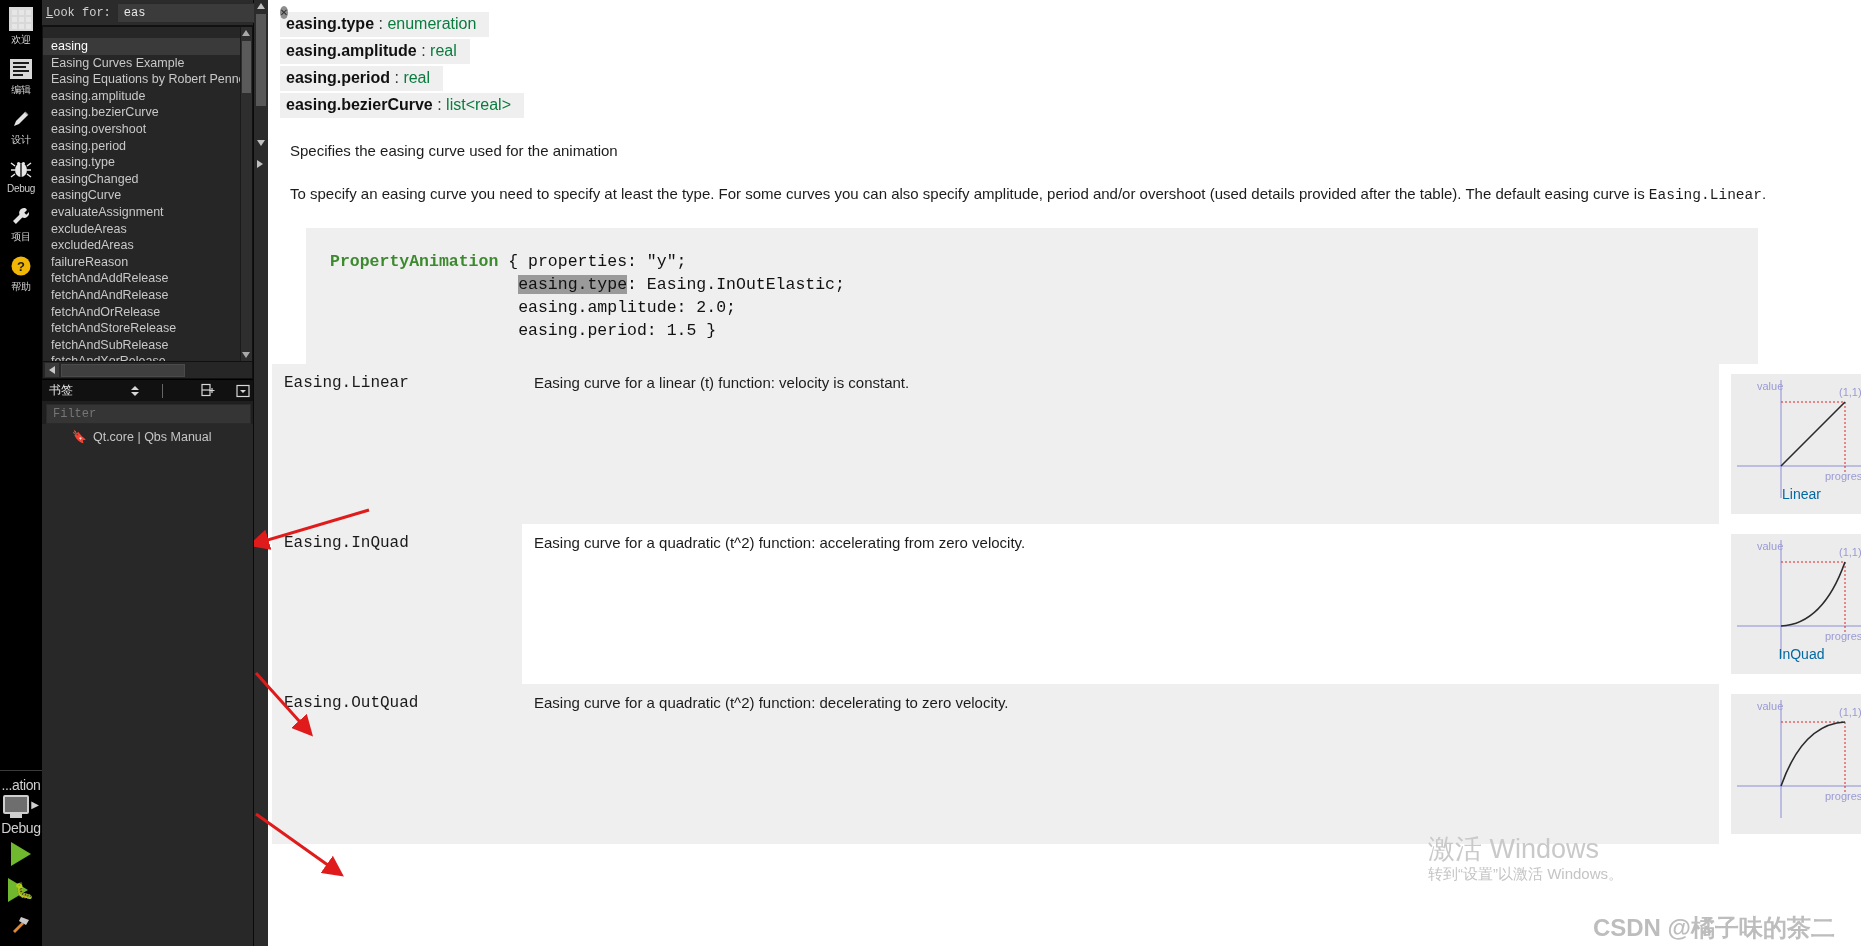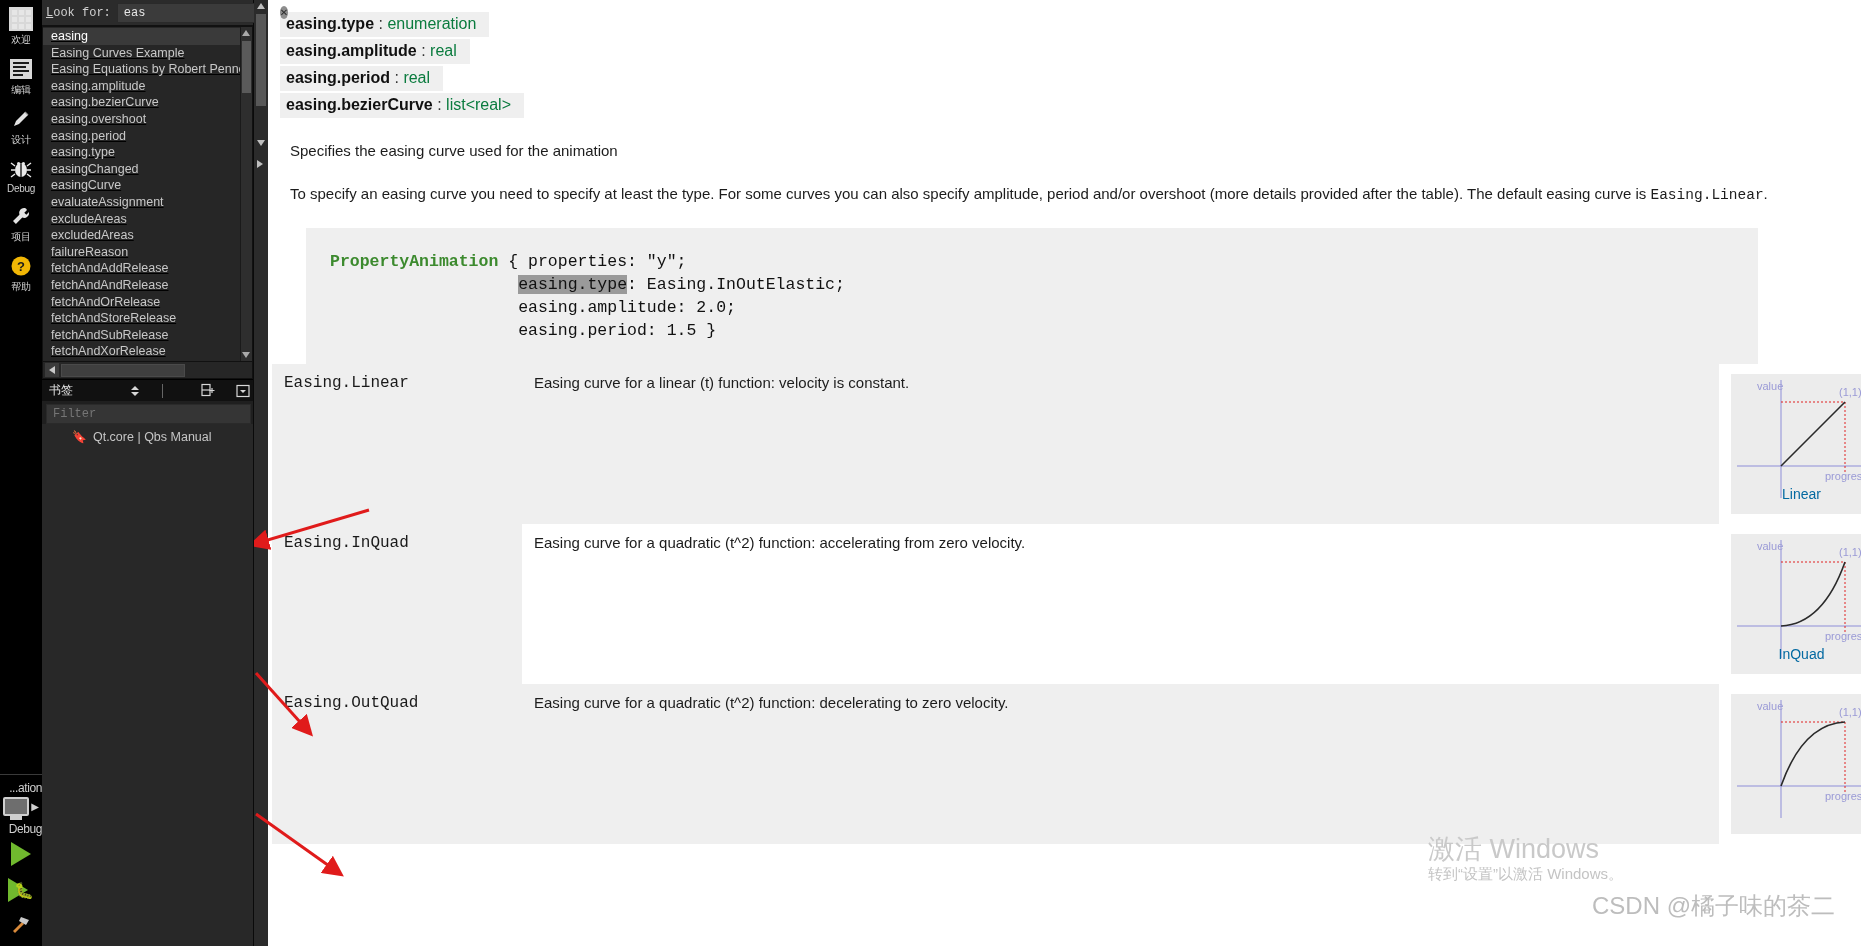--- a/index.html
+++ b/index.html
@@ -46,21 +46,21 @@
   .run-cfg {
     display:flex; align-items:center; justify-content:center; gap: 2px;
     color: #cfcfcf; font-size: 10px; padding: 2px 0;
   }
   .monitor {
     width: 26px; height: 19px; background: #6e6e6e; border: 2px solid #cfcfcf;
     position: relative; border-radius: 2px;
   }
   .monitor::after{ content:""; position:absolute; left:50%; bottom:-6px;
     transform:translateX(-50%); width:12px; height:4px; background:#cfcfcf; }
-  .tiny-label { font-size: 12px; color: #cfcfcf; text-align:right; letter-spacing:-.4px;
+  .tiny-label { font-size: 14px; color: #cfcfcf; text-align:center; letter-spacing:-.4px;
     white-space:nowrap; overflow:hidden; }
   .play-tri {
     width: 0; height: 0; border-left: 20px solid #70b92e;
     border-top: 12px solid transparent; border-bottom: 12px solid transparent;
   }
   .rail-btn { display:flex; align-items:center; justify-content:center;
     padding: 6px 0; position: relative; }
   .bug-glyph { font-size: 16px; color:#6fa8dc; }
 
   
@@ -83,21 +83,21 @@
     padding: 0 22px 0 6px; outline: none;
   }
   .clear-badge {
     width: 13px; height: 13px; border-radius: 50%; background: #8e8e8e;
     color: #2b2b2b; font-size: 10px; line-height: 13px; text-align: center;
     margin-left: -19px; position: relative; z-index: 3; cursor: pointer;
   }
 
   .results-wrap { position: relative; height: 336px; background: #262626;
     border: 1px solid #111; display: flex; }
-  .results-list { flex: 1 1 auto; overflow: hidden; padding-top: 1px; text-decoration: underline; }
+  .results-list { flex: 1 1 auto; overflow: hidden; padding-top: 11px; }
   .res-item {
     font-size: 12.5px; color: #c8c8c8; padding: 1px 0 1px 8px;
     line-height: 14.6px; white-space: nowrap; cursor: default;
   }
   .res-item.sel { background: #3a3a3a; color: #ffffff; }
   .v-scroll {
     width: 13px; background: #2e2e2e; border-left: 1px solid #1a1a1a;
     display:flex; flex-direction:column; align-items:center;
   }
   .sc-arrow { width: 0; height: 0; margin: 3px 0; }
@@ -211,22 +211,22 @@
     font-size: 14px; color: #0369a1; white-space: nowrap; }
 
   
   .arrow-svg { position: absolute; left: 0; top: 0; pointer-events: none; z-index: 20; }
 
   
   .wm-windows { position: absolute; right: 238px; bottom: 62px; text-align: left;
     color: #c9c9c9; z-index: 18; pointer-events:none; }
   .wm-windows .l1 { font-size: 27px; line-height: 30px; }
   .wm-windows .l2 { font-size: 15px; line-height: 20px; color: #c4c4c4; }
-  .wm-csdn { position: absolute; right: 26px; bottom: 24px; font-size: 24px;
-    color: #bdbdbd; z-index: 18; pointer-events:none; white-space: nowrap; }
+  .wm-csdn { position: absolute; right: 26px; bottom: 2px; font-size: 24px;
+    color: #bdbdbd; z-index: 18; pointer-events:none; white-space: nowrap; font-weight: bold; }
 </style>
 </head>
 <body>
 
 <div id="app">
 
   <div class="mode-rail">
 
     <div class="mode-item active">
       <span class="mode-glyph">
@@ -425,21 +425,21 @@
 
         <div class="prop-table">
           <div><span class="prop-row"><b>easing.type</b><span class="prop-sep"> : </span><span class="prop-type">enumeration</span></span></div>
           <div><span class="prop-row"><b>easing.amplitude</b><span class="prop-sep"> : </span><span class="prop-type">real</span></span></div>
           <div><span class="prop-row"><b>easing.period</b><span class="prop-sep"> : </span><span class="prop-type">real</span></span></div>
           <div><span class="prop-row"><b>easing.bezierCurve</b><span class="prop-sep"> : </span><span class="prop-type">list&lt;real&gt;</span></span></div>
         </div>
 
         <p class="doc-p">Specifies the easing curve used for the animation</p>
 
-        <p class="doc-p"><span>To specify an easing curve you need to specify at least the type. For some curves you can also specify amplitude, period and/or overshoot (more details provided after the table). The default easing curve is </span><code class="inline">Easing.Linear</code><span>.</span></p>
+        <p class="doc-p"><span>To specify an easing curve you need to specify at least the type. For some curves you can also specify amplitude, period and/or overshoot (used details provided after the table). The default easing curve is </span><code class="inline">Easing.Linear</code><span>.</span></p>
 
         <div class="code-block">
           <pre class="code"><span class="c-type">PropertyAnimation</span><span> { properties: "y";</span>
 <span>                   </span><span class="c-hl">easing.type</span><span>: Easing.InOutElastic;</span>
 <span>                   easing.amplitude: 2.0;</span>
 <span>                   easing.period: 1.5 }</span></pre>
         </div>
 
 
         <table class="types-table">

